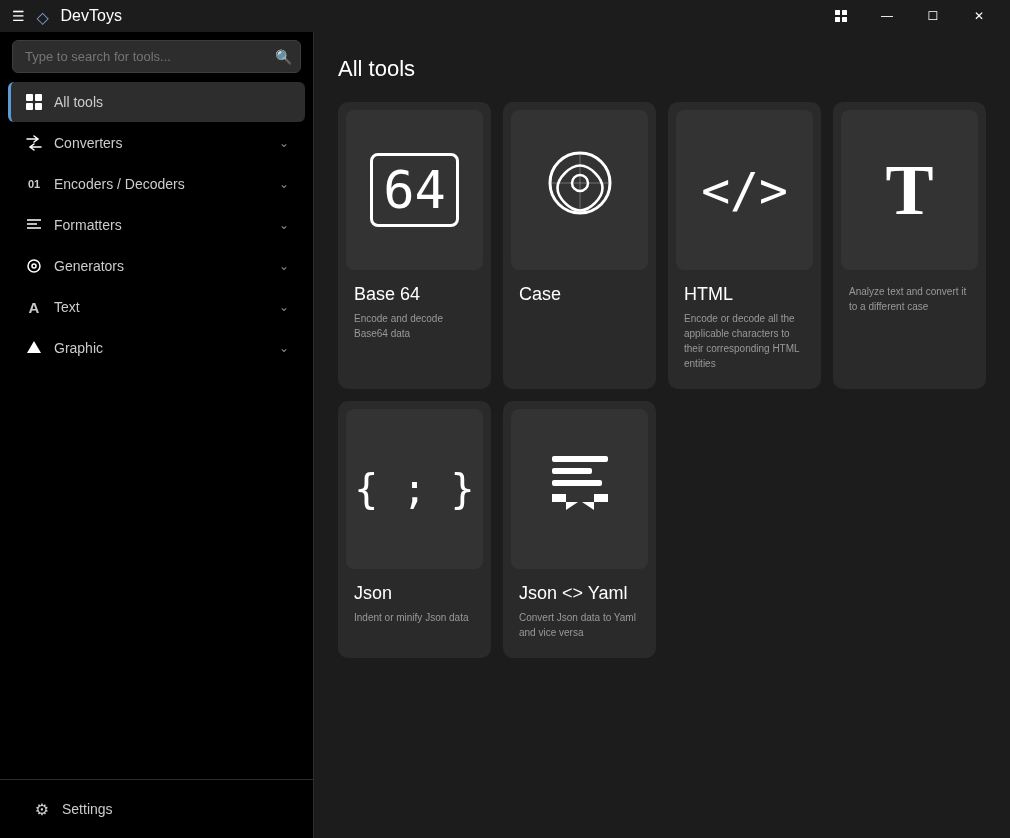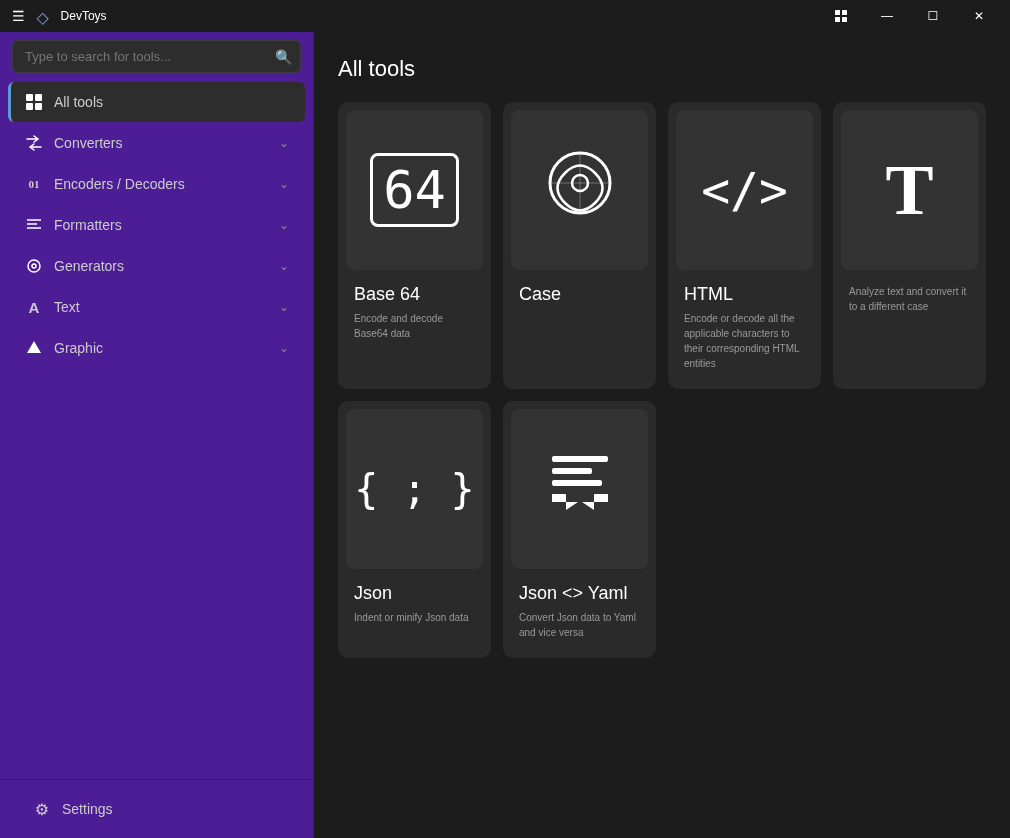--- a/index.html
+++ b/index.html
@@ -27,21 +27,21 @@
       display: flex;
       align-items: center;
       gap: 8px;
     }
     .titlebar-icon {
       width: 16px;
       height: 16px;
       color: #7c9ad6;
     }
     .titlebar-title {
-      font-size: 12px;
+      font-size: 16px;
       color: #ffffff;
     }
     .hamburger-btn {
       background: none;
       border: none;
       cursor: pointer;
       color: #ffffff;
       font-size: 14px;
       padding: 4px;
     }
@@ -75,21 +75,21 @@
     }
     
     .app-body {
       display: flex;
       flex: 1;
       overflow: hidden;
     }
     
     .sidebar {
       width: 314px;
-      background: #4c1d95;
+      background: #000000;
       display: flex;
       flex-direction: column;
       flex-shrink: 0;
       border-right: 1px solid #2d2d2d;
     }
     .search-bar {
       margin: 8px 12px;
       position: relative;
     }
     .search-input {
@@ -283,21 +283,21 @@
         <span class="sidebar-item-icon">
           <svg width="18" height="18" viewBox="0 0 18 18" fill="white">
               <path d="M2 5h11M9 2l4 3-4 3M16 13H5M9 10l-4 3 4 3" stroke="white" stroke-width="1.5" fill="none" stroke-linecap="round"></path>
             </svg>
         </span>
         <span class="sidebar-item-label">Converters</span>
         <span class="sidebar-item-chevron">⌄</span>
       </div>
 
       <div class="sidebar-item">
-        <span class="sidebar-item-icon" style="font-family:Liberation Serif, serif;font-size:11px;font-weight:bold;color:#ccc;">01</span>
+        <span class="sidebar-item-icon" style="font-family:Liberation Sans, sans-serif;font-size:11px;font-weight:bold;color:#ccc;">01</span>
         <span class="sidebar-item-label">Encoders / Decoders</span>
         <span class="sidebar-item-chevron">⌄</span>
       </div>
 
       <div class="sidebar-item">
         <span class="sidebar-item-icon">
           <svg width="18" height="18" viewBox="0 0 18 18" fill="white">
               <line x1="2" y1="4" x2="16" y2="4" stroke="white" stroke-width="1.5"></line>
               <line x1="2" y1="8" x2="12" y2="8" stroke="white" stroke-width="1.5"></line>
               <line x1="2" y1="12" x2="16" y2="12" stroke="white" stroke-width="1.5"></line>

